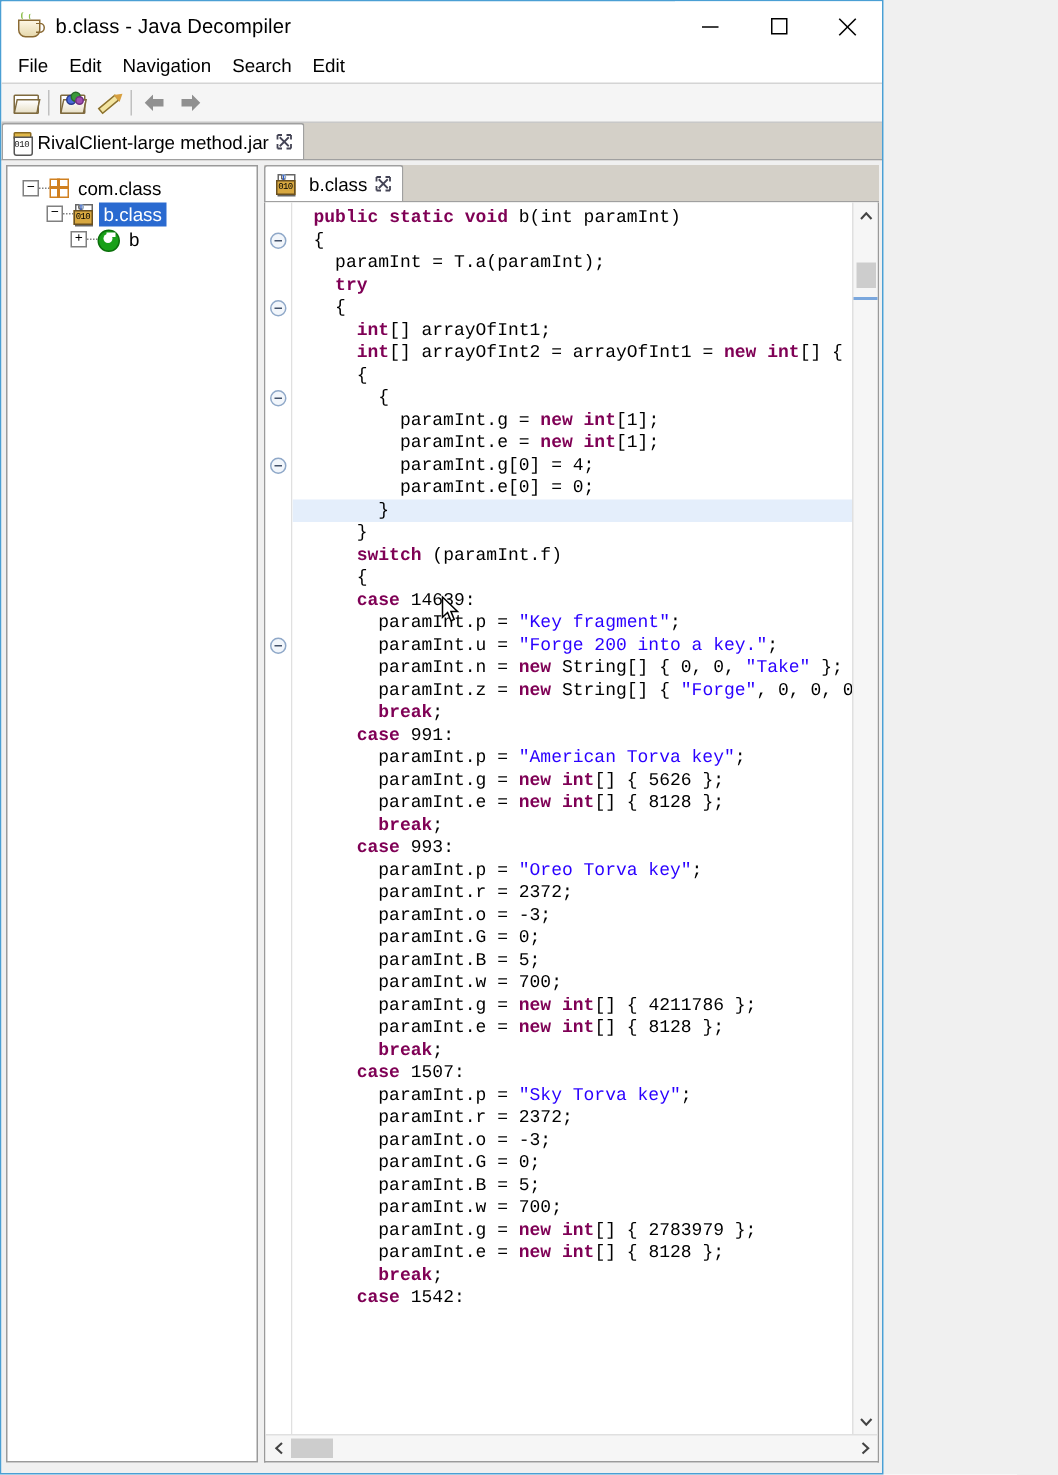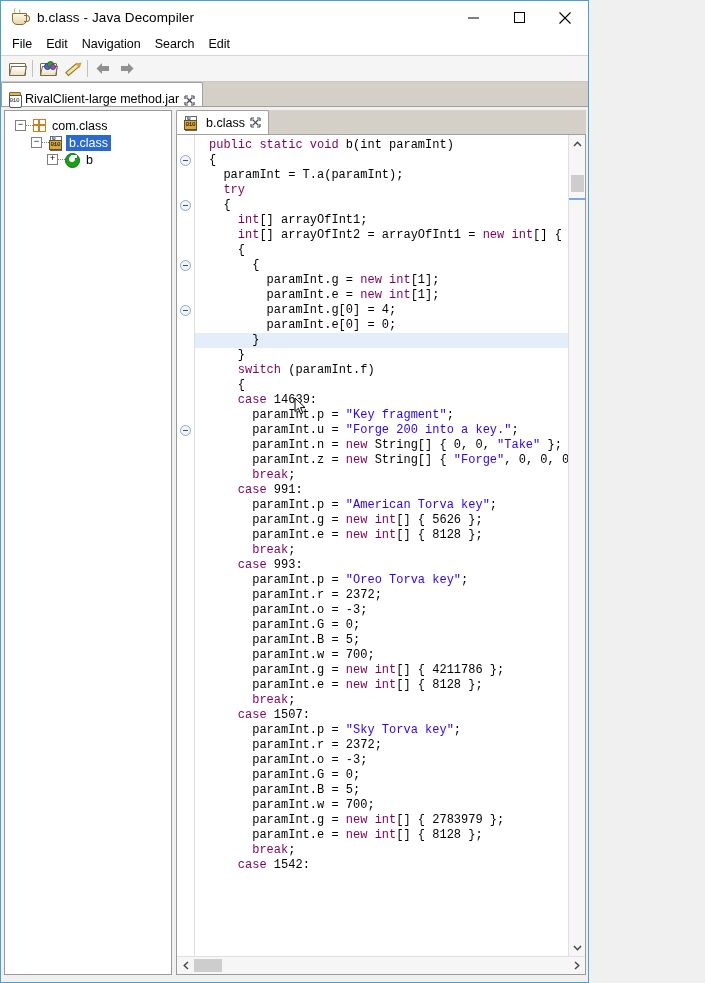--- a/index.html
+++ b/index.html
@@ -97,21 +97,21 @@
   .arrow-ico{width:14px;height:11px;}
 
   
   .jarstrip{
     height:24px;flex:0 0 24px;background:#d4d0c8;
     display:flex;align-items:flex-end;
     border-bottom:1px solid #a0a0a0;
   }
   .jartab{
     height:23px;background:#ffffff;
-    display:flex;align-items:flex-end;padding:0 7px 0 6px;gap:5px;
+    display:flex;align-items:center;padding:0 7px 0 6px;gap:5px;
     border:1px solid #a0a0a0;border-bottom:none;
     border-radius:2px 2px 0 0;
   }
   .jar-ico{position:relative;width:12px;height:14px;flex:0 0 12px;}
   .jar-lid{position:absolute;left:1px;top:0;width:10px;height:3px;background:#e0b84a;border:1px solid #8a6a20;border-radius:1px;}
   .jar-body{position:absolute;left:0.5px;top:3px;width:11px;height:11px;background:#fff;border:1px solid #555;border-radius:0 0 2px 2px;}
   .jar-txt{position:absolute;left:1.5px;top:5px;font-size:6px;font-family:"Liberation Mono",monospace;color:#222;letter-spacing:-0.3px;}
   .jartab-label{font-size:12.5px;color:#000;white-space:nowrap;}
   .xclose{
     position:relative;width:11px;height:11px;flex:0 0 11px;
@@ -188,21 +188,21 @@
   }
   .code{
     flex:1 1 auto;min-width:0;position:relative;overflow:hidden;
     background:#ffffff;
     font-family:"Liberation Mono",monospace;font-size:12px;
     line-height:15px;
     padding:3px 0 0 0;
   }
   .ln{white-space:pre;padding-left:14px;height:15px;}
   .ln.hl{background:#e4eefb;}
-  .kw{color:#7f0055;font-weight:normal;}
+  .kw{color:#7f0055;font-weight:bold;}
   .str{color:#2a00ff;}
   .pl{color:#000;}
 
   
   .mousecur{position:absolute;left:99px;top:262px;z-index:30;pointer-events:none;}
 
   
   .vscroll{
     width:16px;flex:0 0 16px;background:#f6f6f6;border-left:1px solid #e0e0e0;
     position:relative;

